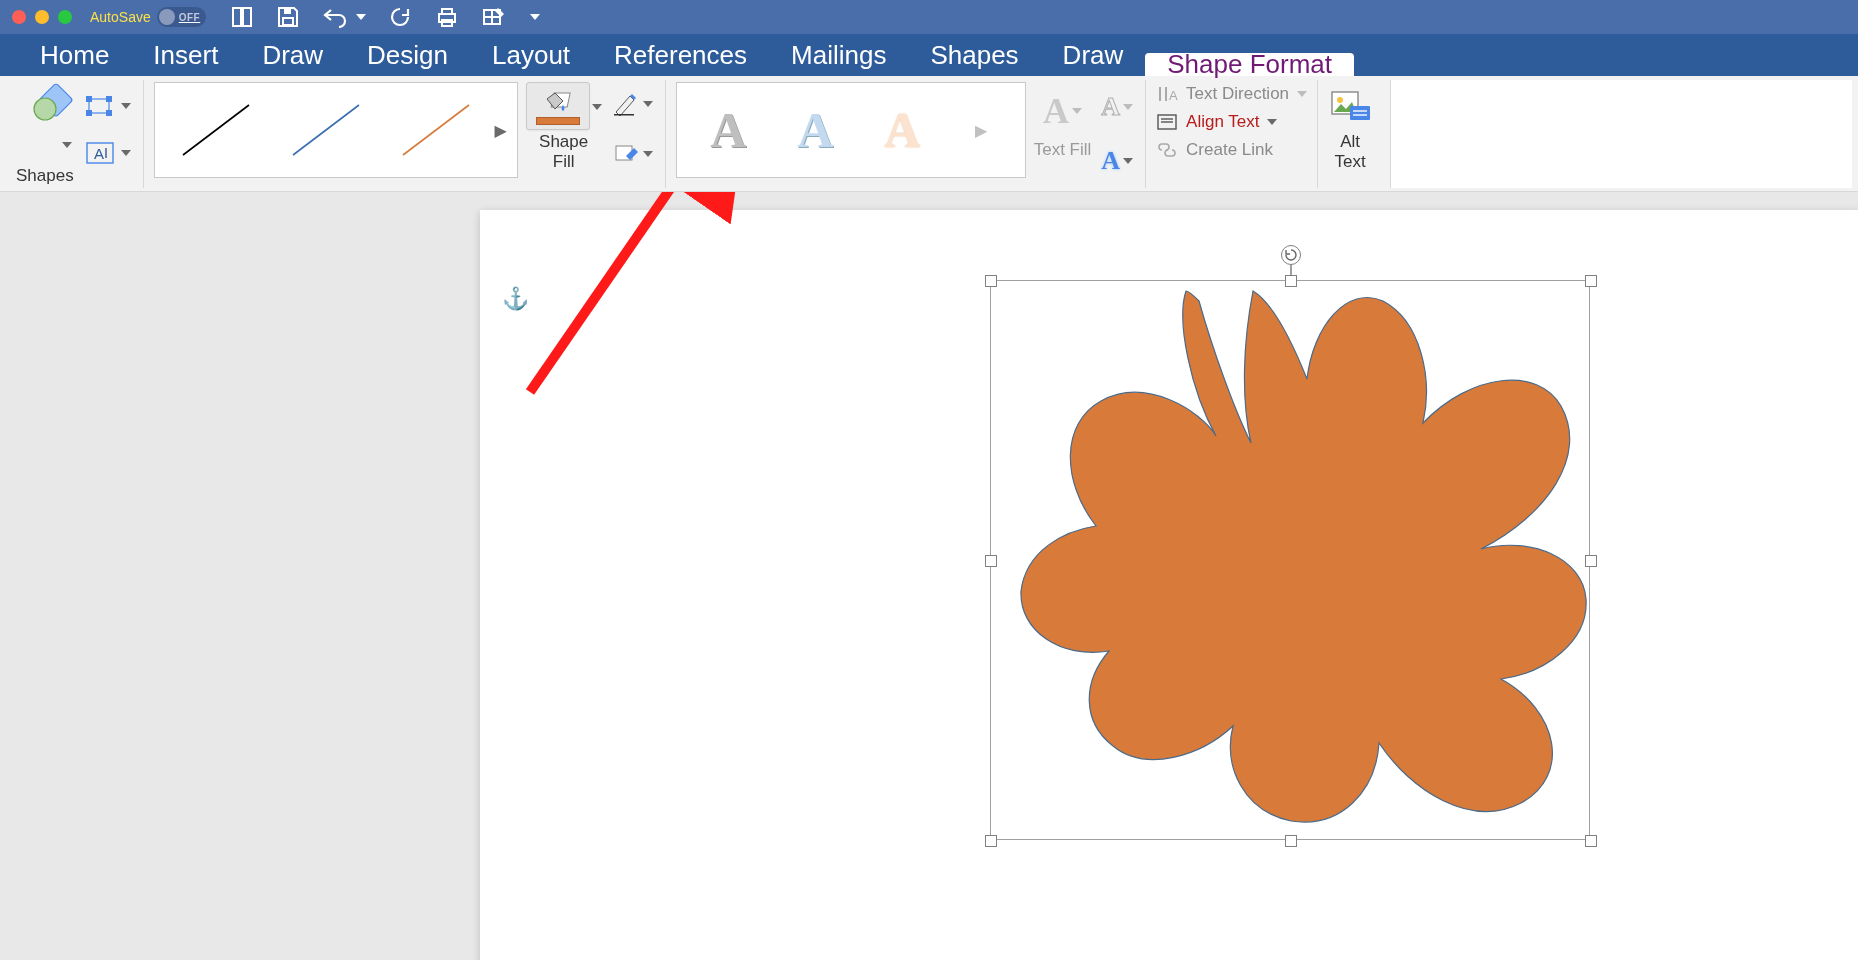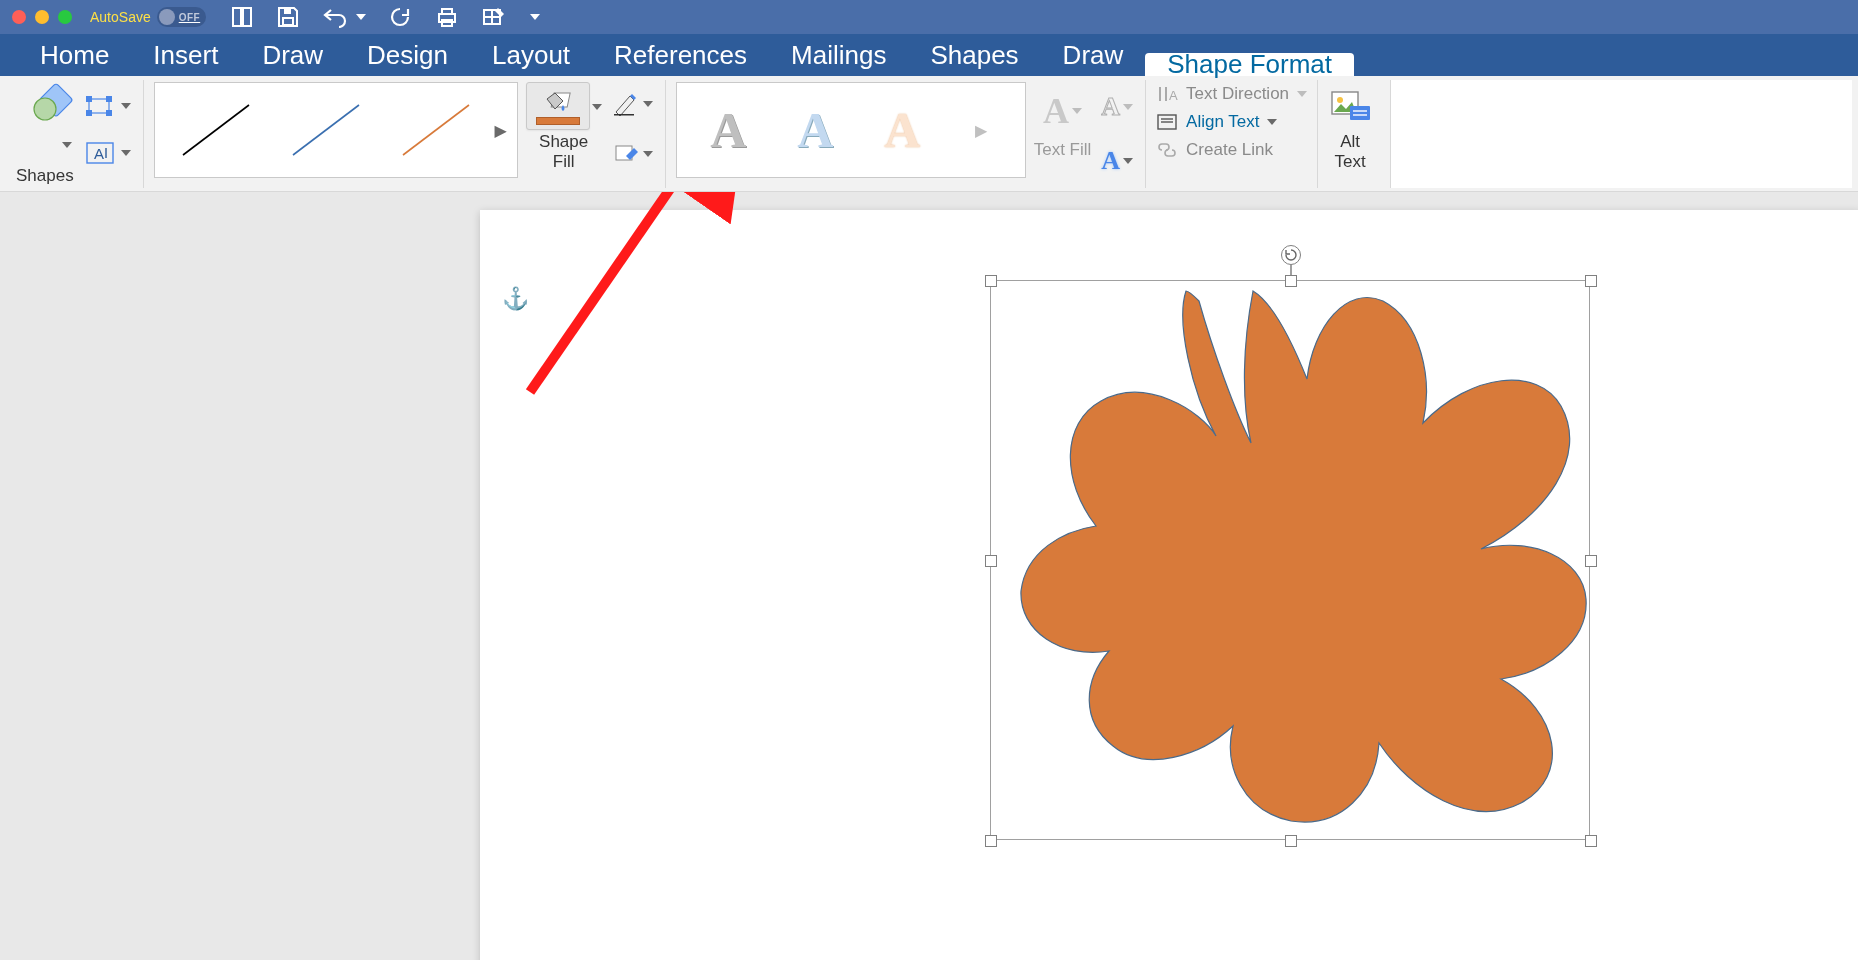--- a/index.html
+++ b/index.html
@@ -15,42 +15,42 @@
 .autosave-knob{width:16px;height:16px;border-radius:50%;background:#8a9abc;margin-right:4px;}
 .autosave-off{font-size:10px;color:#c0c9db;font-weight:600;letter-spacing:0.5px;}
 .qat{display:flex;gap:22px;margin-left:24px;align-items:center;}
 .qat svg,.qat .glyph{color:#fff;fill:#fff;}
 .doc-title{position:absolute;left:50%;transform:translateX(-50%);font-size:18px;color:#fff;text-align:center;width:100%;pointer-events:none;}
 .doc-title span{pointer-events:auto;}
 
 
 .tabbar{height:42px;background:#2e5c9a;display:flex;align-items:stretch;padding-left:18px;}
 .tab{display:flex;align-items:center;padding:0 22px;color:#fff;font-size:26px;cursor:pointer;}
-.tab.active{background:#fff;color:#0369a1;border-radius:4px 4px 0 0;margin-top:19px;}
+.tab.active{background:#fff;color:#701a75;border-radius:4px 4px 0 0;margin-top:19px;}
 
 
 .ribbon{height:116px;background:#f2f2f2;display:flex;padding:4px 6px 0 6px;border-bottom:1px solid #d8d8d8;gap:0;}
 .group{border-right:1px solid #d8d8d8;padding:2px 10px 2px 10px;display:flex;align-items:flex-start;gap:8px;height:108px;}
 .vstack{display:flex;flex-direction:column;align-items:flex-end;gap:12px;}
 .smallbtn{display:flex;align-items:center;gap:3px;padding:4px 2px;}
 .caret{width:0;height:0;border-left:5px solid transparent;border-right:5px solid transparent;border-top:6px solid #6a6a6a;}
 .label{font-size:17px;color:#363636;text-align:center;line-height:1.15;margin-top:2px;}
 .style-gallery{background:#fff;border:1px solid #c9c9c9;display:flex;align-items:center;height:96px;padding:0 6px;}
 .style-cell{width:110px;height:88px;display:flex;align-items:center;justify-content:center;}
 .more-arrow{width:20px;height:88px;display:flex;align-items:center;justify-content:center;color:#6a6a6a;}
 .shape-fill-btn{border:1px solid #c9c9c9;border-radius:3px;background:#e8e8e8;width:64px;height:48px;display:flex;flex-direction:column;align-items:center;justify-content:center;gap:2px;padding-top:2px;box-shadow:0 1px 2px rgba(0,0,0,0.06);}
 .shape-fill-swatch{width:44px;height:8px;background:#d87a3a;border:1px solid #b05f2a;}
 .wordart-gallery{background:#fff;border:1px solid #c9c9c9;height:96px;width:350px;display:flex;align-items:center;justify-content:space-around;padding:0 8px;}
 .wordart-cell{font-family:"Times New Roman",serif;font-size:50px;font-weight:600;}
 .wA{color:#bfbfbf;text-shadow:1px 1px 0 #999;}
 .wB{color:#c3d9f0;text-shadow:1px 1px 0 #8ab;}
 .wC{color:#fbe3cf;text-shadow:0 0 2px #e9b98f;}
 .text-fill-label{font-size:17px;color:#9a9a9a;}
 .text-menu{display:flex;flex-direction:column;gap:8px;padding-top:2px;}
-.text-menu-item{display:flex;align-items:center;gap:8px;font-size:17px;color:#0369a1;}
+.text-menu-item{display:flex;align-items:center;gap:8px;font-size:17px;color:#b91c1c;}
 .text-menu-item.dim{color:#8a8a8a;}
 .alt-text{display:flex;flex-direction:column;align-items:center;gap:4px;padding-top:6px;}
 
 
 .doc-area{position:absolute;left:0;right:0;top:192px;bottom:0;background:#e8e8e8;overflow:hidden;}
 .page{position:absolute;left:480px;top:18px;width:1380px;height:1200px;background:#fff;box-shadow:0 2px 8px rgba(0,0,0,0.18);}
 .anchor{position:absolute;left:22px;top:76px;color:#7a7a7a;font-size:22px;}
 .sel-box{position:absolute;border:1px solid #a0a0a0;}
 .handle{position:absolute;width:12px;height:12px;background:#fff;border:1px solid #808080;}
 .rotate-handle{position:absolute;width:20px;height:20px;border:1px solid #808080;border-radius:50%;background:#fff;display:flex;align-items:center;justify-content:center;}

